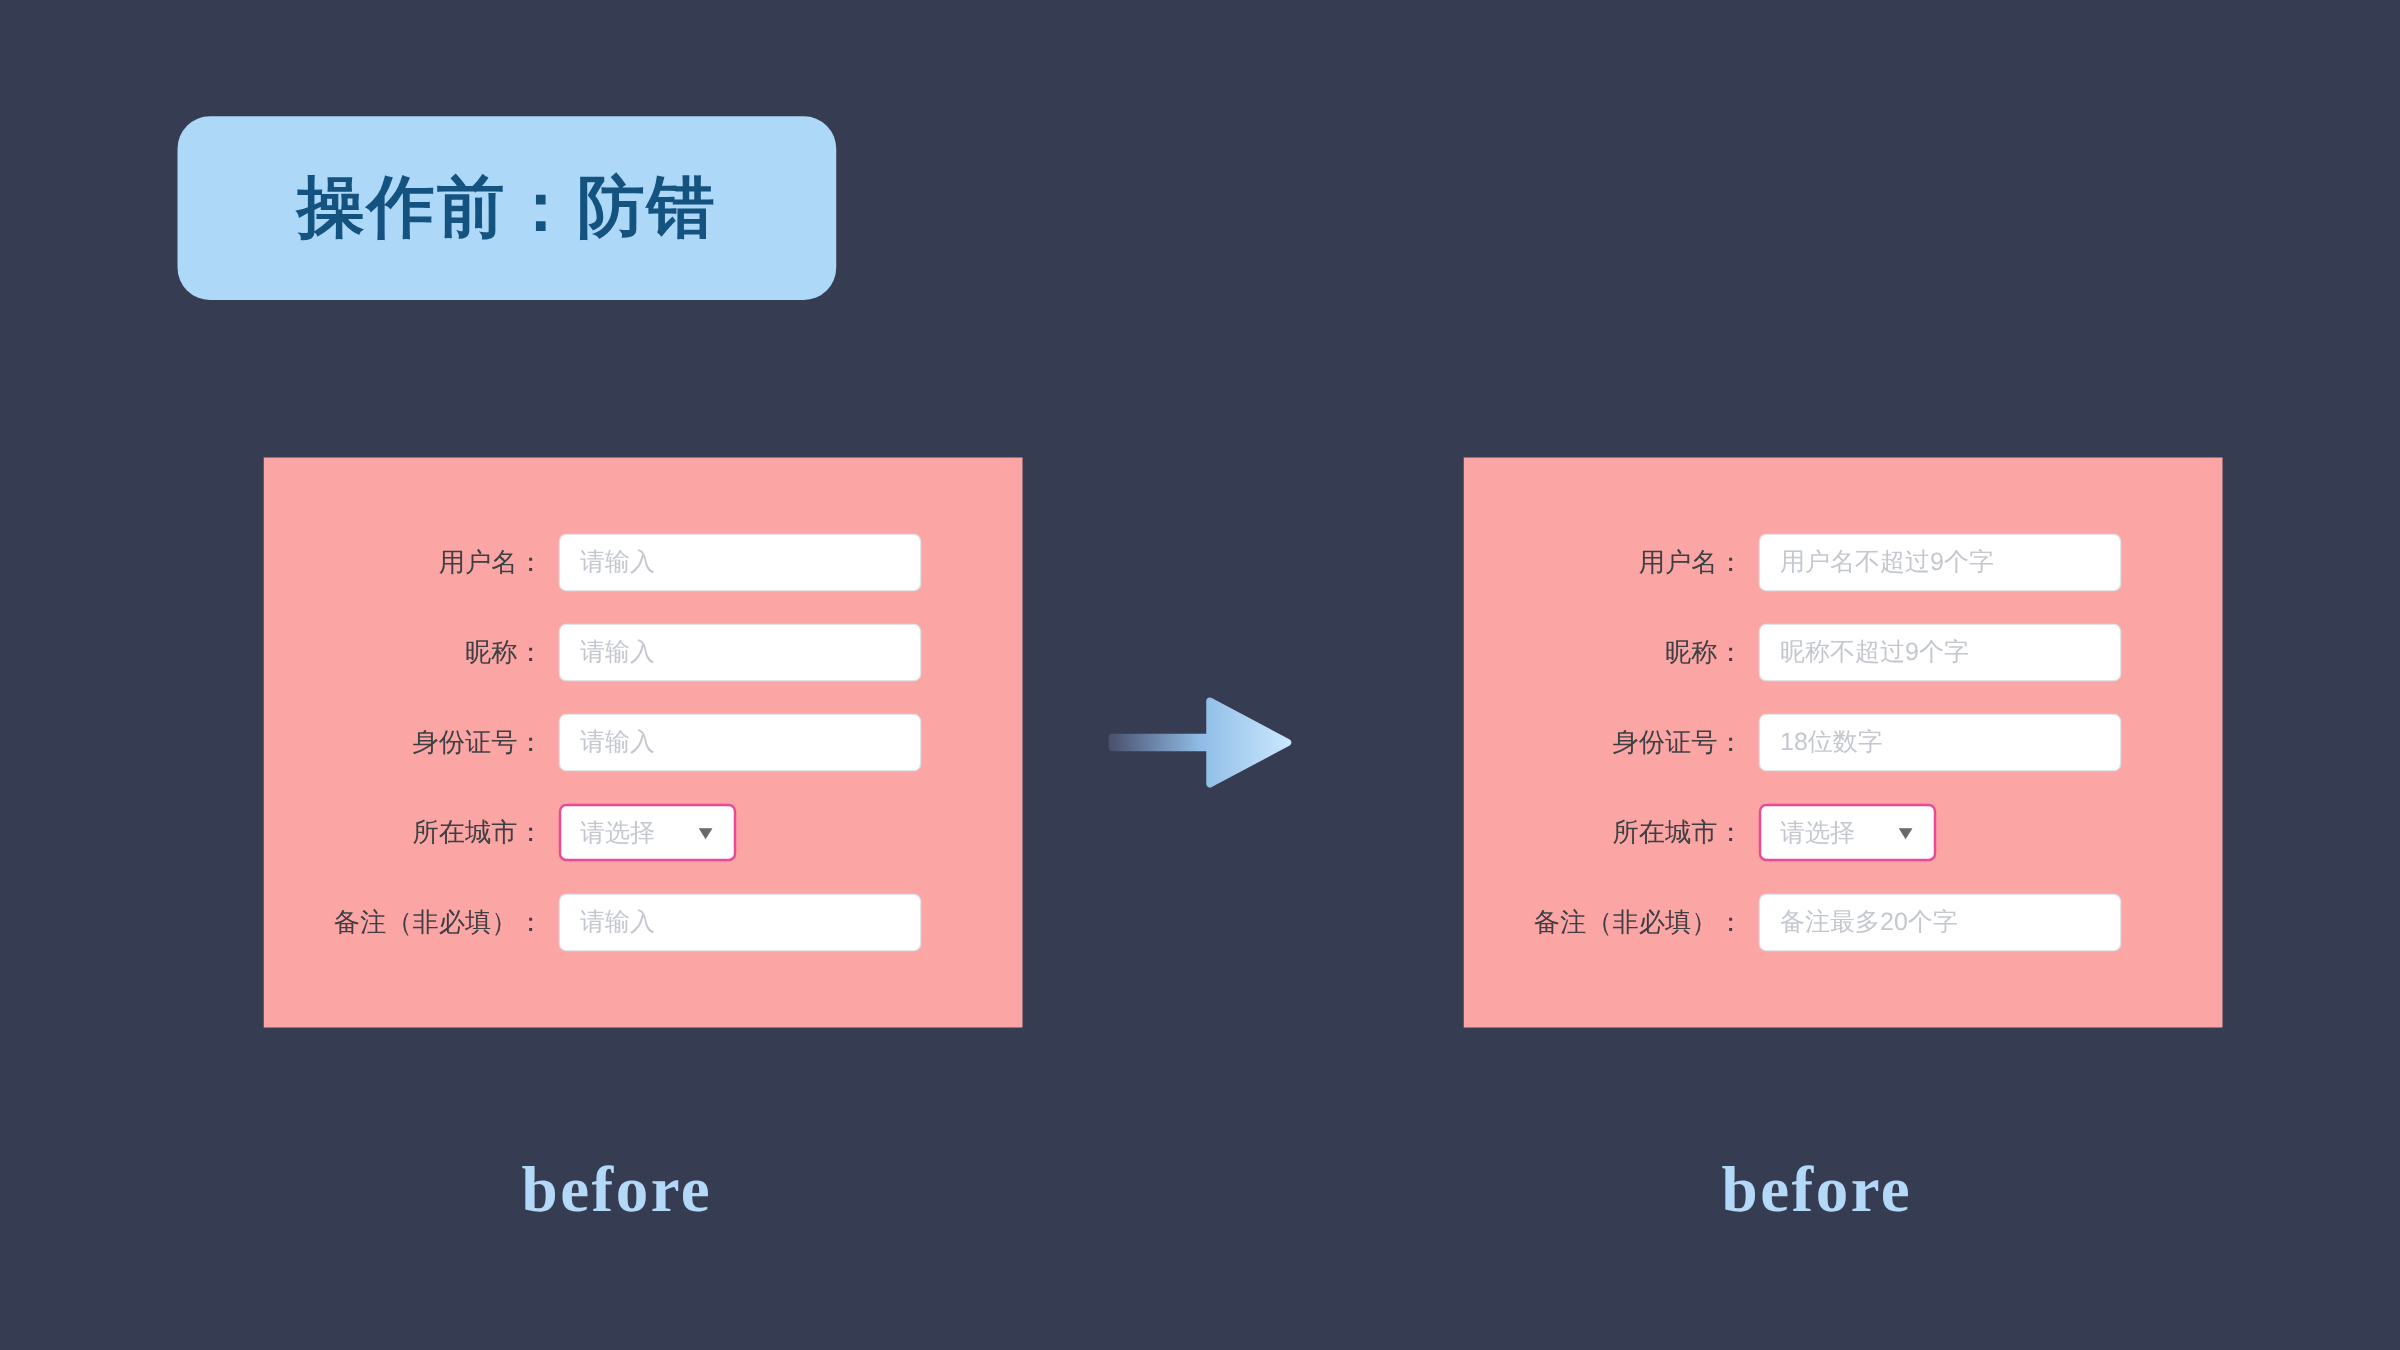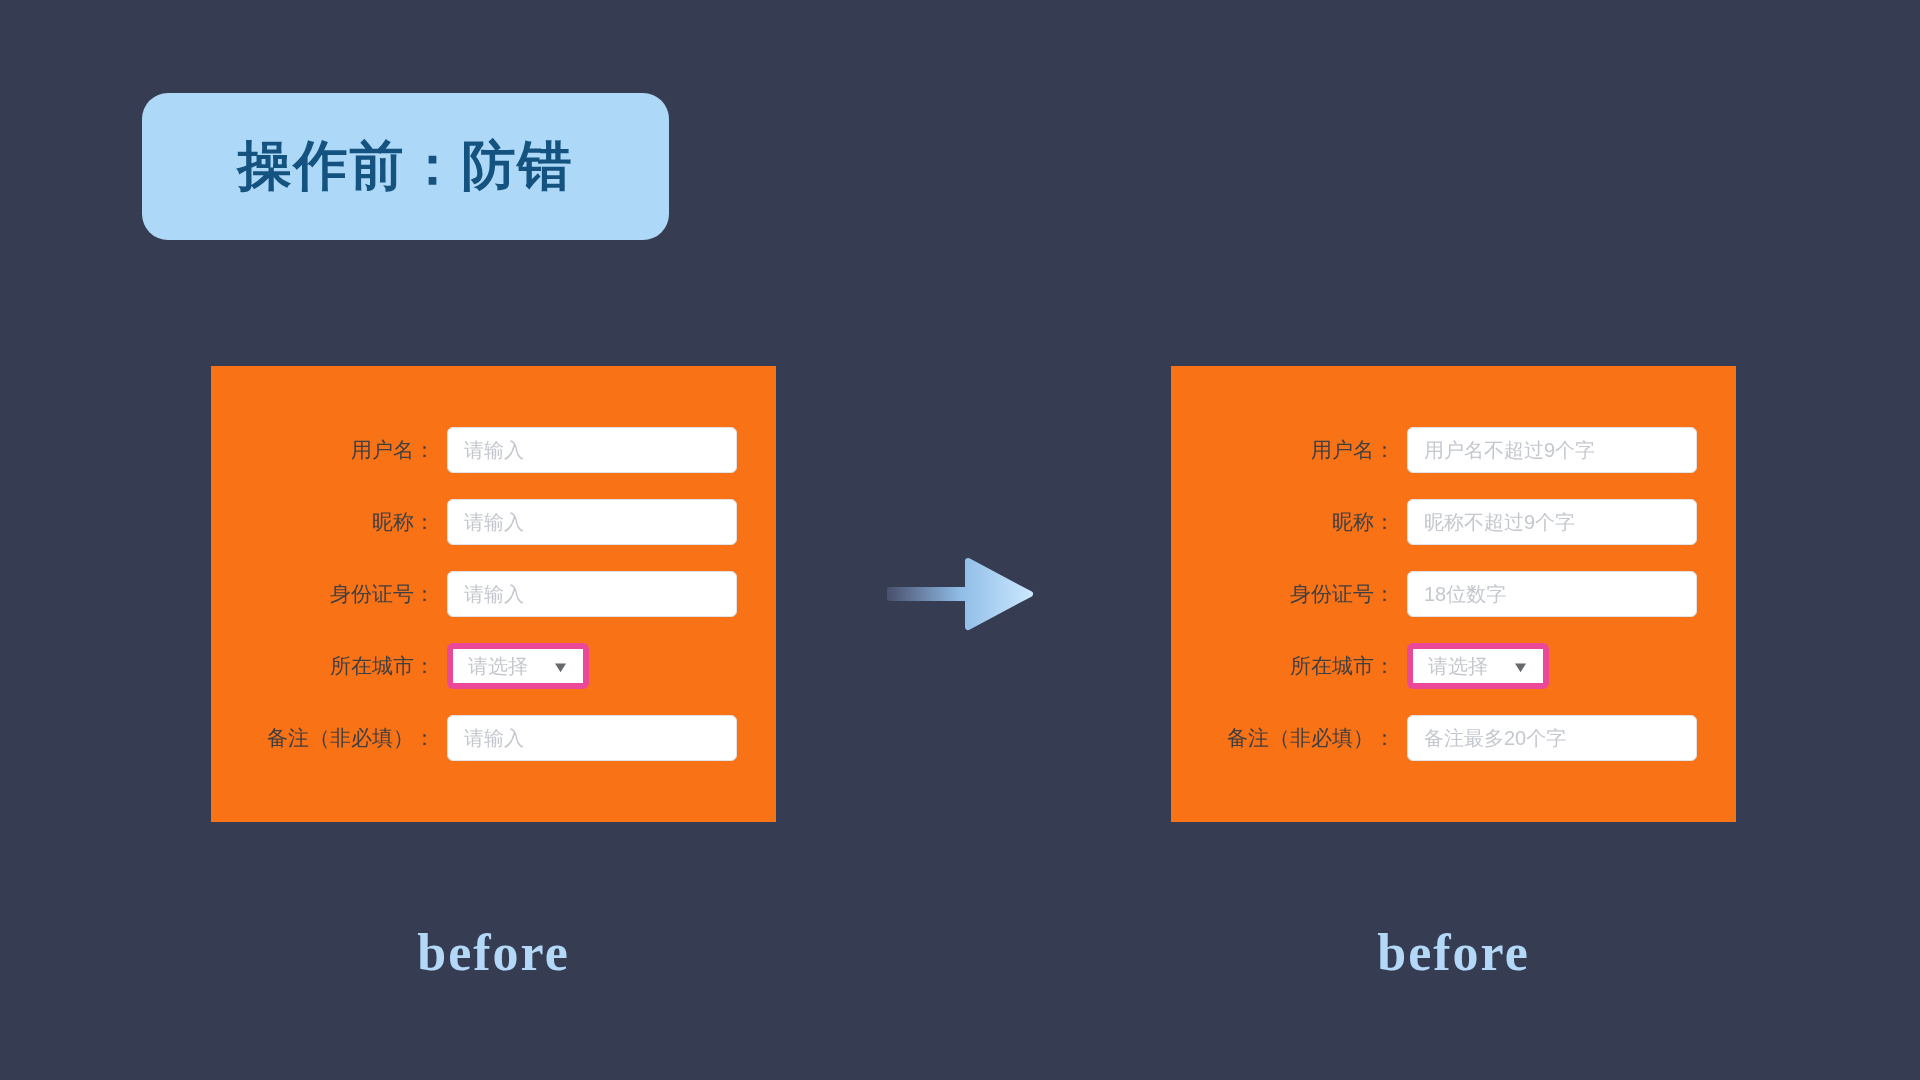--- a/index.html
+++ b/index.html
@@ -36,21 +36,22 @@
     letter-spacing: 2px;
     color: #14527f;
   }
 
   
   .card {
     position: absolute;
     top: 366px;
     width: 565px;
     height: 456px;
-    background: #f97316;
+    background: #fca5a5;
+    padding-left: 42px;
   }
   .card.before { left: 211px; }
   .card.after  { left: 1171px; }
 
   .form {
     position: absolute;
     top: 61px;
     left: 0;
     right: 0;
     display: flex;
@@ -87,21 +88,21 @@
     font-family: "Liberation Sans", sans-serif;
   }
   input.text-input::placeholder {
     color: #c4c8ce;
     opacity: 1;
   }
   .select-box {
     box-sizing: border-box;
     width: 142px;
     height: 46px;
-    border: 6px solid #ec4899;
+    border: 2px solid #ec4899;
     border-radius: 6px;
     padding: 0 15px;
     display: flex;
     align-items: center;
     justify-content: space-between;
     background: #ffffff;
     cursor: pointer;
   }
   .select-placeholder {
     font-size: 20px;

